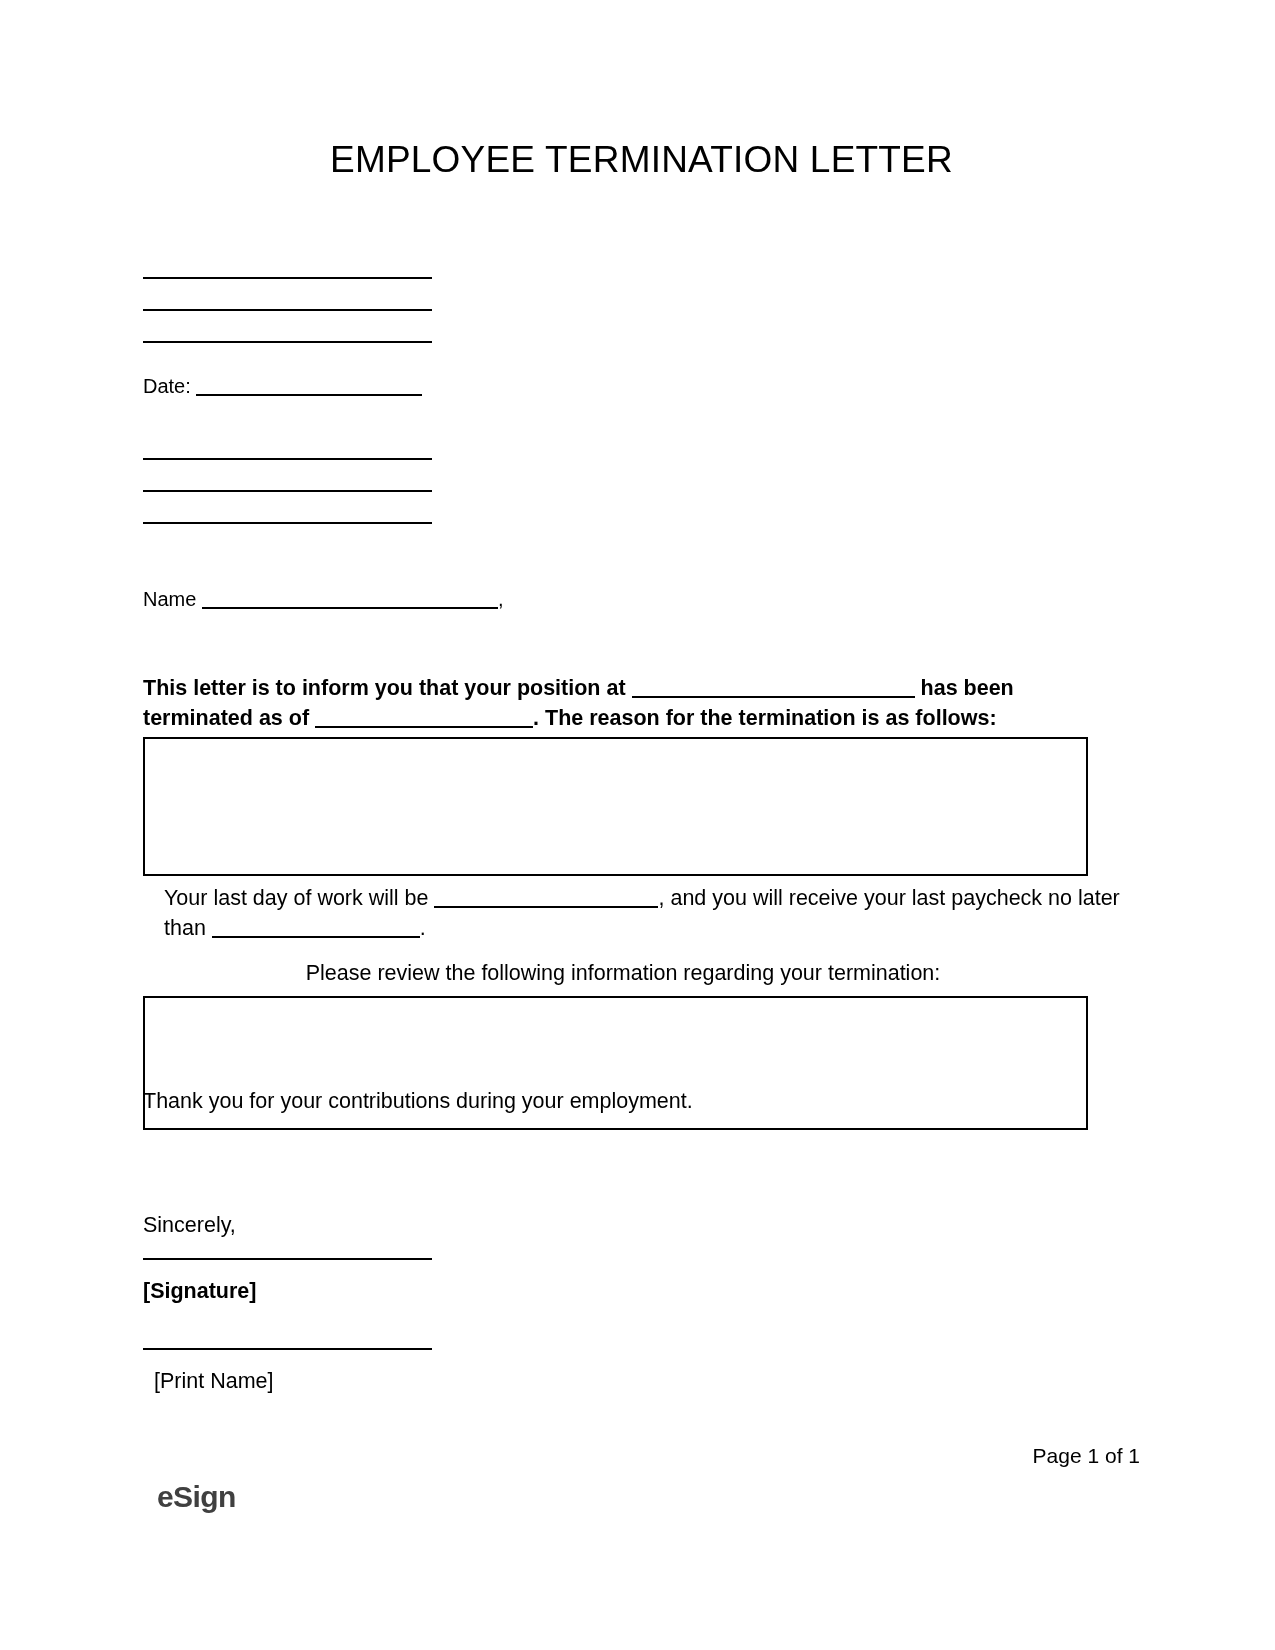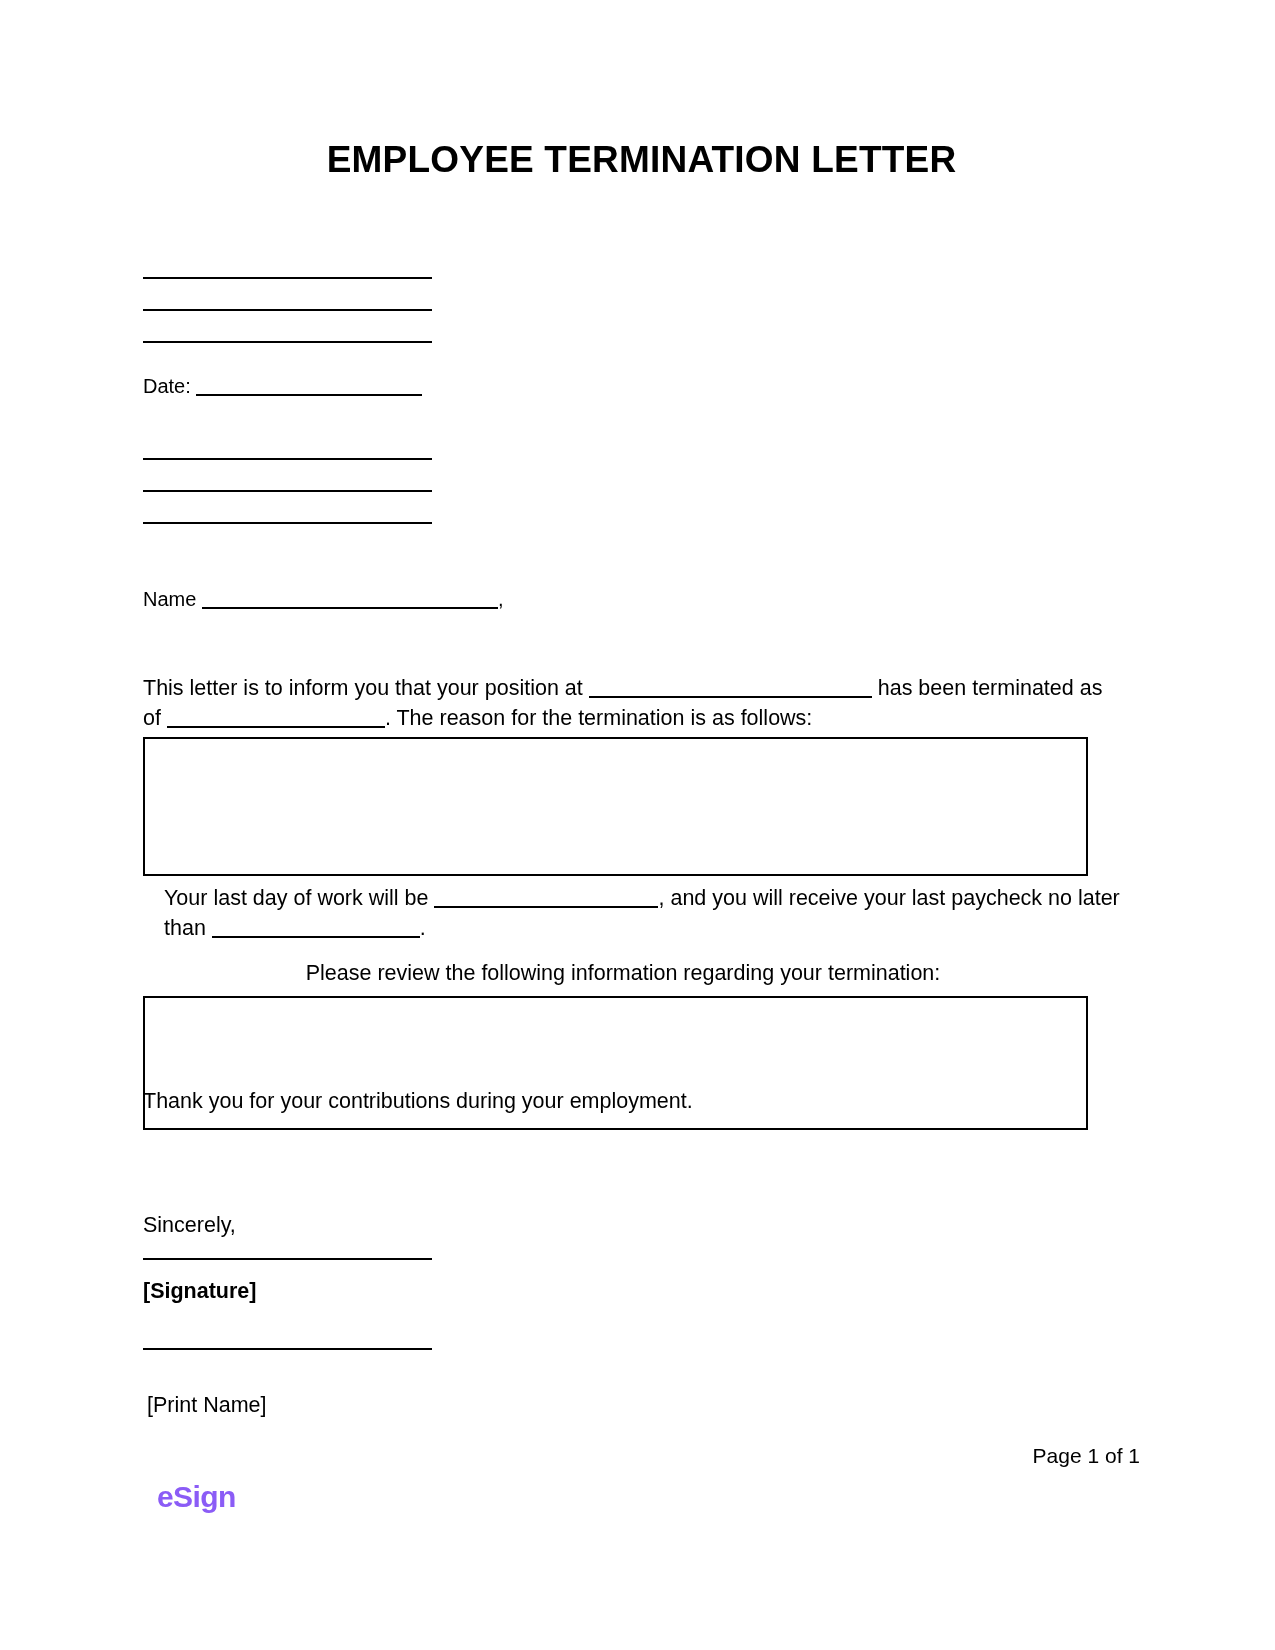--- a/index.html
+++ b/index.html
@@ -27,21 +27,21 @@
   }
 
   
   .title {
     position: absolute;
     left: 0;
     top: 138px;
     width: 997px;
     text-align: center;
     font-size: 37px;
-    font-weight: bold;
+    font-weight: normal;
     letter-spacing: 0.2px;
     line-height: 44px;
     white-space: nowrap;
   }
 
   
   .rule {
     position: absolute;
     height: 0;
     border-top: 2.4px solid #000;
@@ -79,21 +79,21 @@
   }
 
   
   .brand {
     position: absolute;
     left: 14px;
     top: 1480px;
     font-size: 30px;
     font-weight: bold;
     letter-spacing: -0.6px;
-    color: #8b5cf6;
+    color: #404040;
   }
   .pagenum {
     position: absolute;
     right: 0;
     top: 1444px;
     font-size: 21px;
     white-space: nowrap;
     text-align: center;
   }
 </style>
@@ -116,21 +116,21 @@
 
     <div class="rule" style="left:0px; top:458px; width:289px;"></div>
     <div class="rule" style="left:0px; top:490px; width:289px;"></div>
     <div class="rule" style="left:0px; top:522px; width:289px;"></div>
 
     <div class="line-text" style="left:0px; top:585px;">
       <span>Name</span>
       <span class="blank" style="width:296px;"></span><span>,</span>
     </div>
 
-    <div class="para" style="left:0px; top:673px;">
+    <div class="para" style="left:0px; top:673px;font-weight:bold;">
       <span>This letter is to inform you that your position at</span>
       <span class="blank" style="width:283px;"></span>
       <span>has been terminated as of</span>
       <span class="blank" style="width:218px;"></span><span>. The reason for the termination is as follows:</span>
     </div>
 
     <div class="textbox" style="left:0px; top:737px; width:945px; height:139px;"></div>
 
     <div class="para" style="left:0px; top:883px;margin-left:21px;">
       <span>Your last day of work will be</span>
@@ -143,19 +143,19 @@
     <div class="textbox" style="left:0px; top:996px; width:945px; height:134px;"></div>
 
     <div class="para" style="left:0px; top:1086px;">Thank you for your contributions during your employment.</div>
 
     <div class="para" style="left:0px; top:1186px;margin-top:24px;">Sincerely,</div>
 
     <div class="rule" style="left:0px; top:1258px; width:289px;"></div>
     <div class="para" style="left:0px; top:1276px;font-weight:bold;">[Signature]</div>
 
     <div class="rule" style="left:0px; top:1348px; width:289px;"></div>
-    <div class="para" style="left:4px; top:1366px;margin-top:24px;">[Print Name]</div>
+    <div class="para" style="left:11px; top:1366px;">[Print Name]</div>
 
     <div class="brand">eSign</div>
     <div class="pagenum">Page 1 of 1</div>
 
   </div>
 </div>
 
 </body></html>

